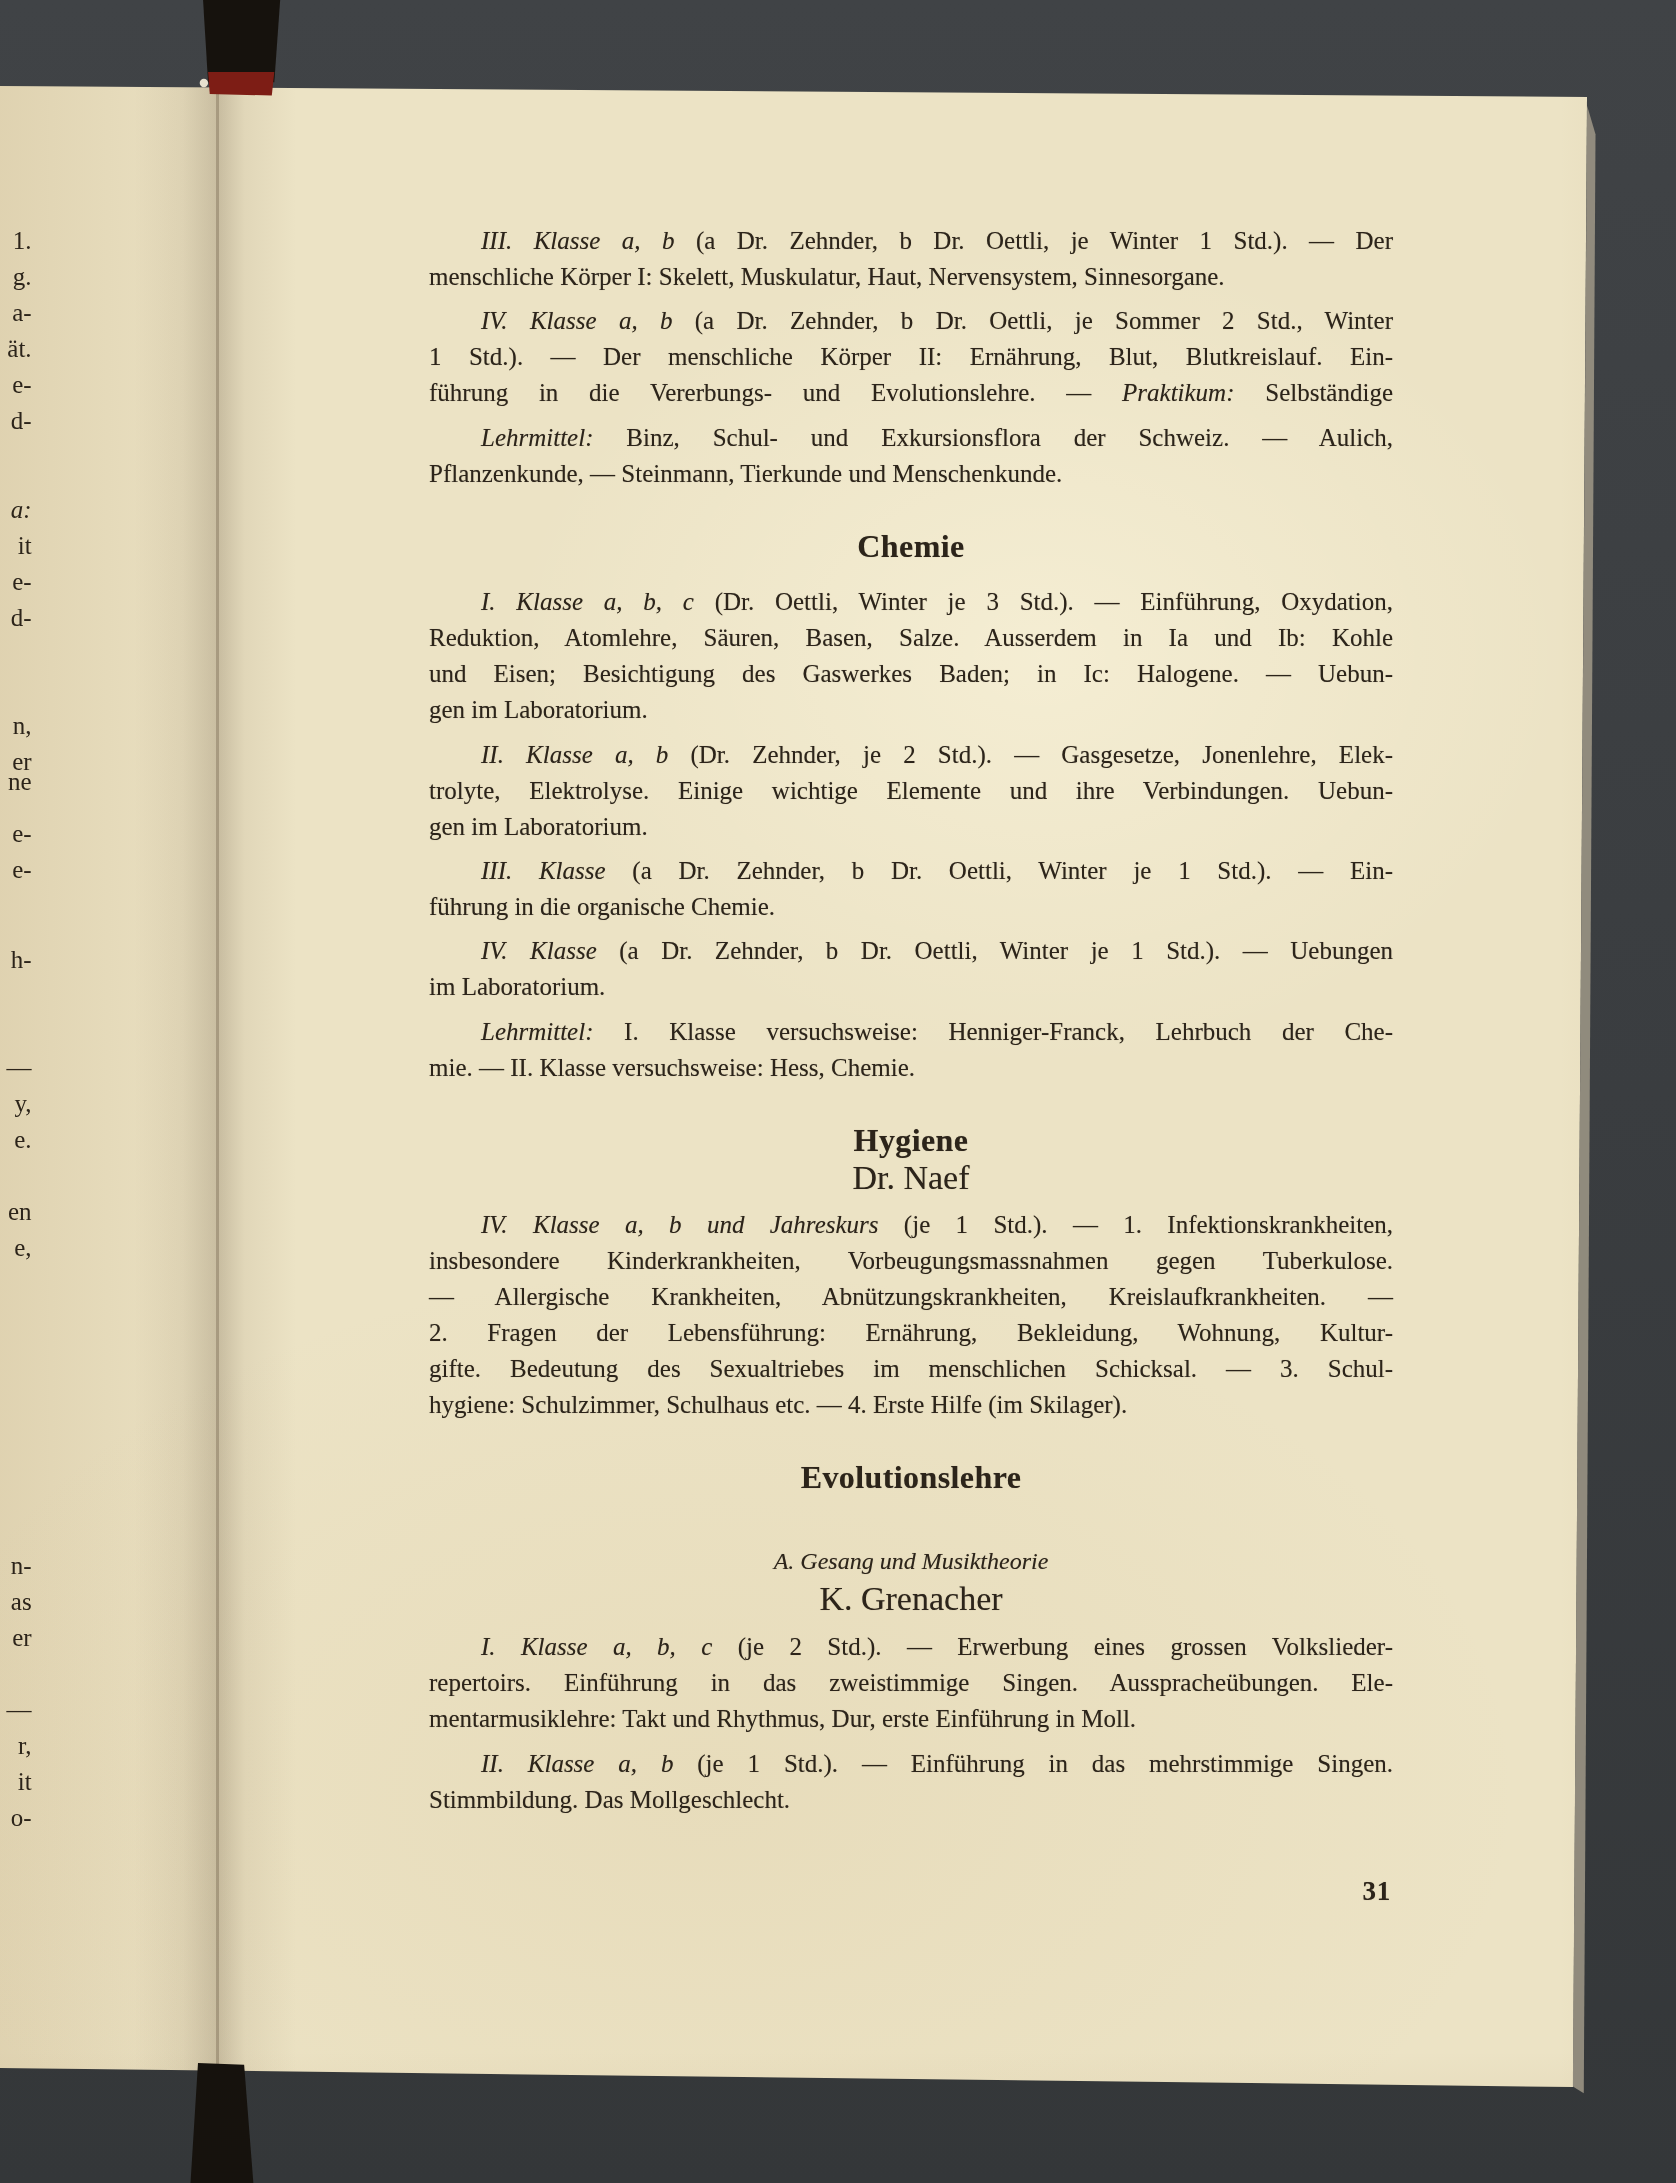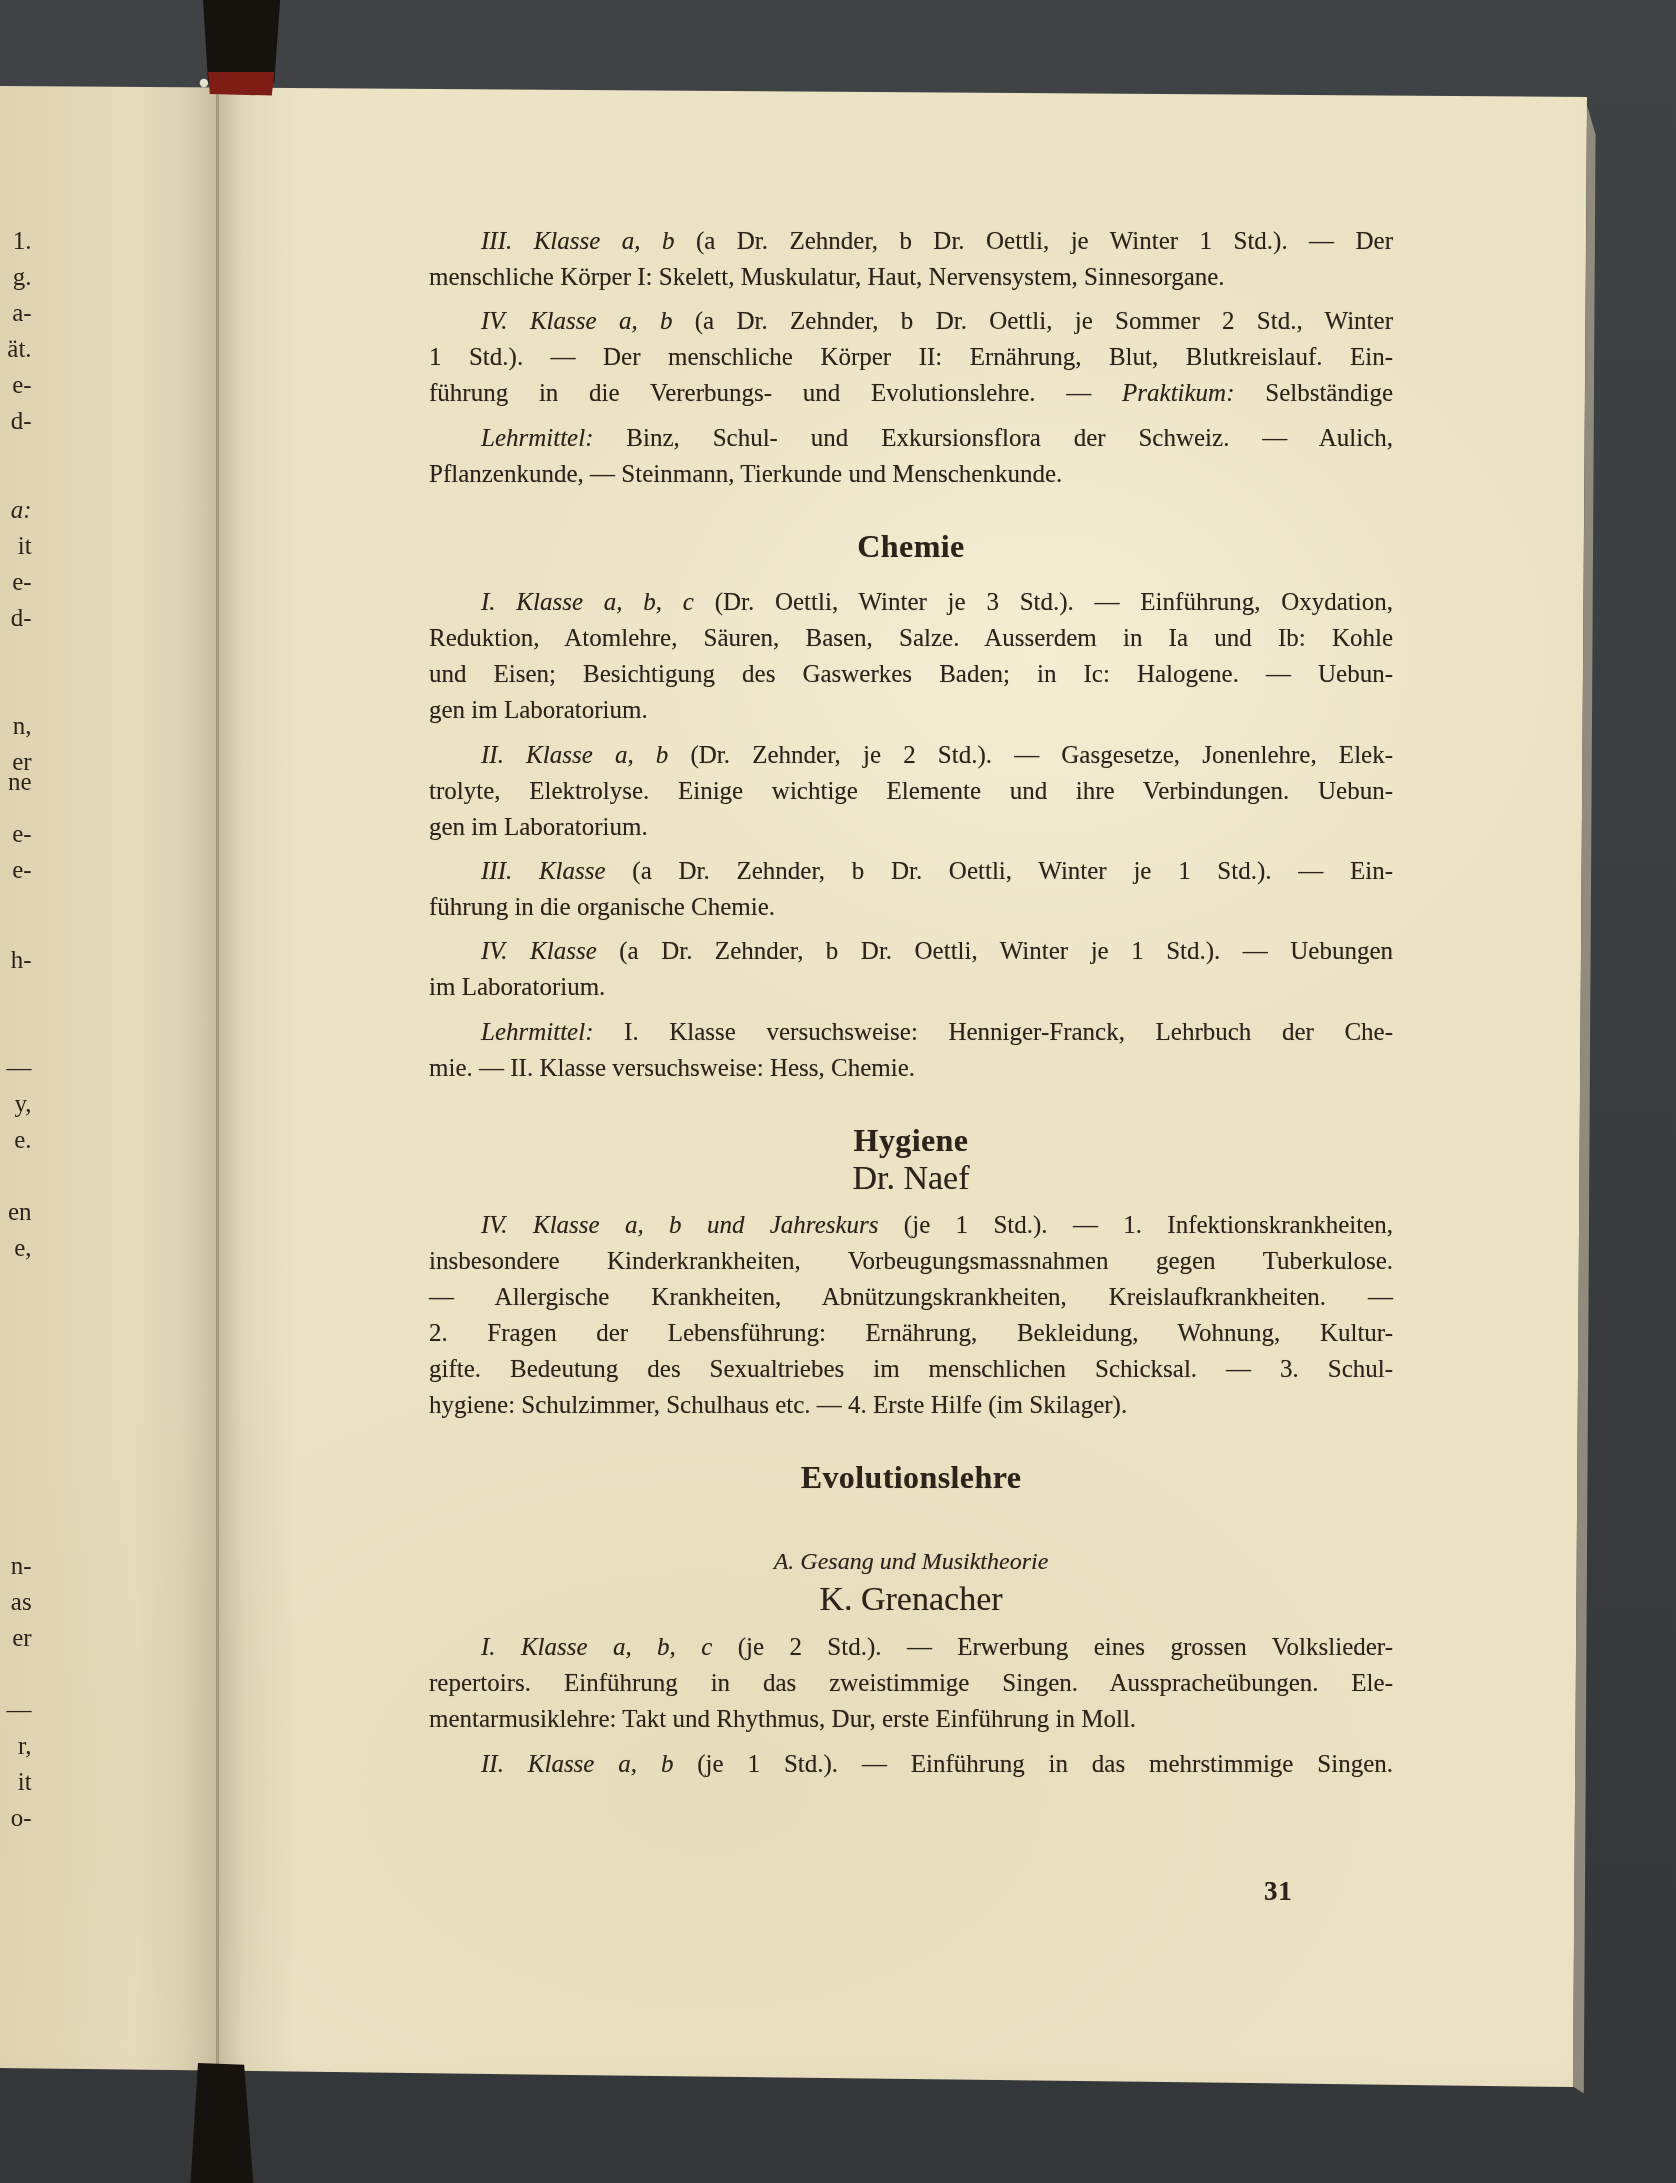--- a/index.html
+++ b/index.html
@@ -57,21 +57,21 @@
     margin-top:34px;font-size:32px;font-weight:700;text-align:center;
     line-height:40px;letter-spacing:0.4px;
   }
   .b-heading + .b-para{margin-top:18.4px;}
   .b-subheading{font-size:34px;text-align:center;line-height:36px;}
   .b-subheading + .b-para{margin-top:11.7px;}
   .b-subheading-italic{
     margin-top:45px;font-size:24px;font-style:italic;text-align:center;line-height:39px;
   }
   .pagenum{
-    position:absolute;left:1264px;top:1876px;width:91px;
+    position:absolute;left:1300px;top:1876px;width:91px;text-align:right;
     font-size:27px;font-weight:700;letter-spacing:0.8px;color:var(--ink,#2c241a);
     text-shadow:0 0 0.8px rgba(44,36,26,.35);
   }
   .overlay-svg{position:absolute;inset:0;pointer-events:none;}
 </style>
 </head>
 <body>
 
 <div class="backdrop"></div>
 
@@ -159,20 +159,21 @@
       <div class="b-heading">Evolutionslehre</div>
       <div class="b-subheading-italic">A. Gesang und Musiktheorie</div>
       <div class="b-subheading">K. Grenacher</div>
       <div class="b-para">
         <div class="line first"><i class="seg it">I. Klasse a, b, c</i><span class="seg"> (je 2 Std.). — Erwerbung eines grossen Volkslieder-</span></div>
         <div class="line"><span class="seg">repertoirs. Einführung in das zweistimmige Singen. Ausspracheübungen. Ele-</span></div>
         <div class="line last"><span class="seg">mentarmusiklehre: Takt und Rhythmus, Dur, erste Einführung in Moll.</span></div>
       </div>
       <div class="b-para">
         <div class="line first"><i class="seg it">II. Klasse a, b</i><span class="seg"> (je 1 Std.). — Einführung in das mehrstimmige Singen.</span></div>
+        <div class="line last"><span class="seg">Stimmbildung. Das Mollgeschlecht.</span></div>
       </div>
     </div>
   <div class="pagenum">31</div>
 </div>
 
 <svg class="overlay-svg" width="1677" height="2183" viewBox="0 0 2000 2604">
   <polygon points="1893,126 1903,160 1889,2497 1876,2489" opacity="0.9" fill="#9a9484"></polygon>
   <polygon points="242,0 334,0 327,98 248,98" fill="#16120d"></polygon>
   <polygon points="248,86 327,86 324,114 250,112" fill="#7d1d15"></polygon>
   <circle cx="243" cy="99" r="5" fill="#e7e1cf"></circle>

